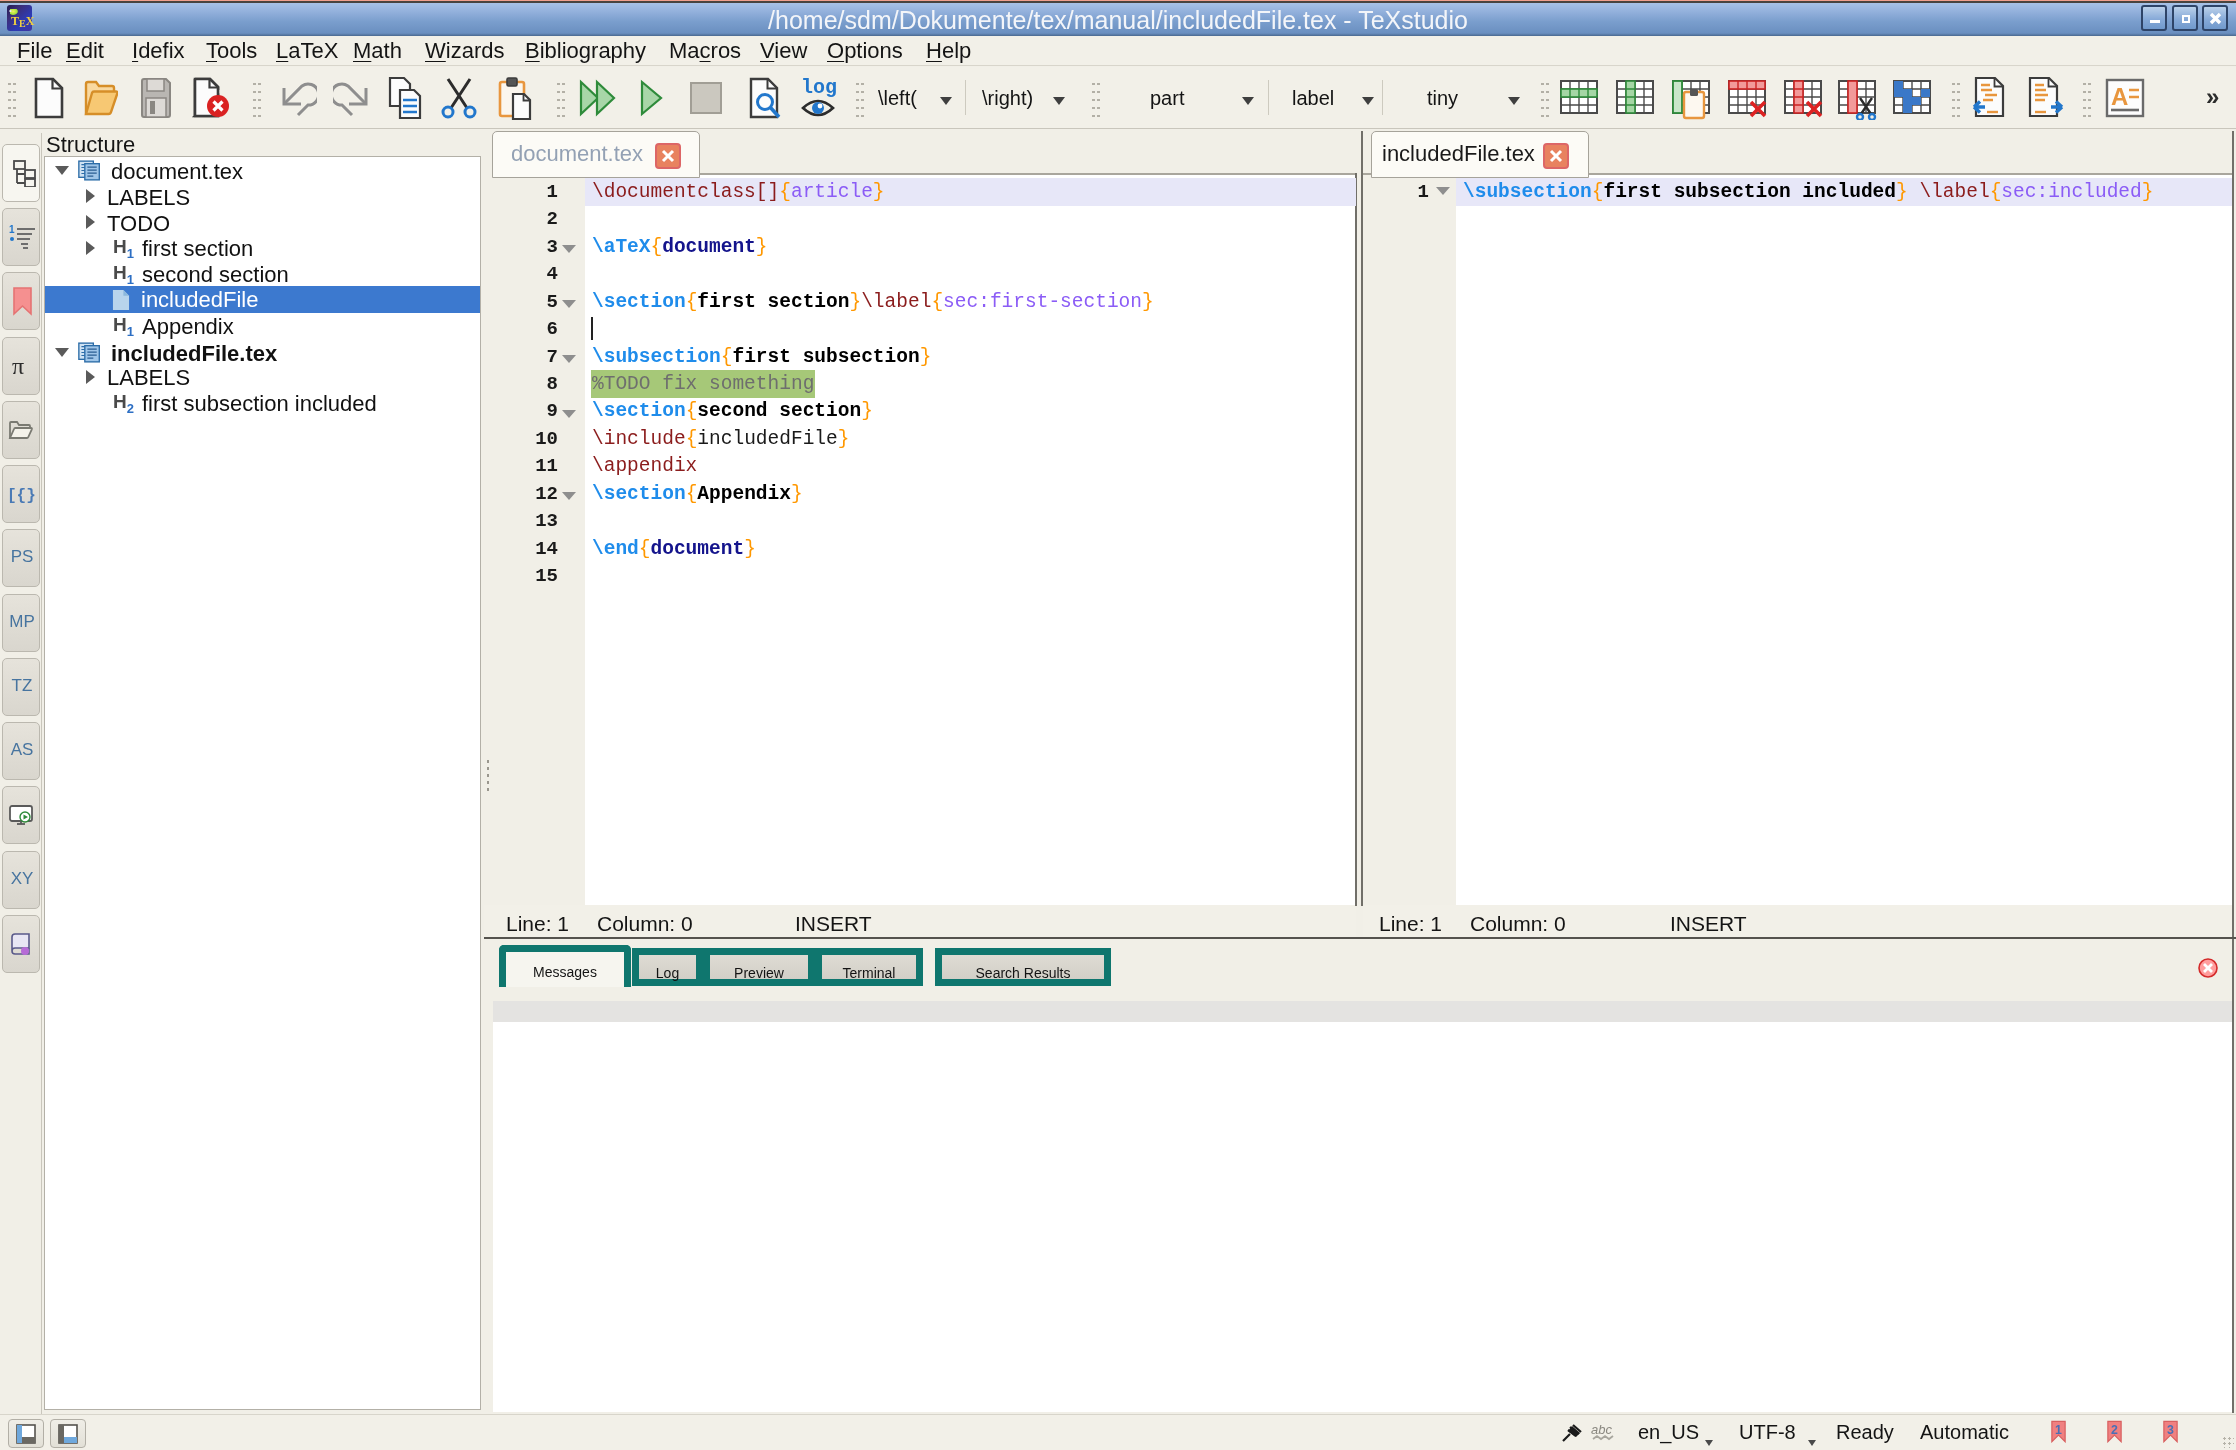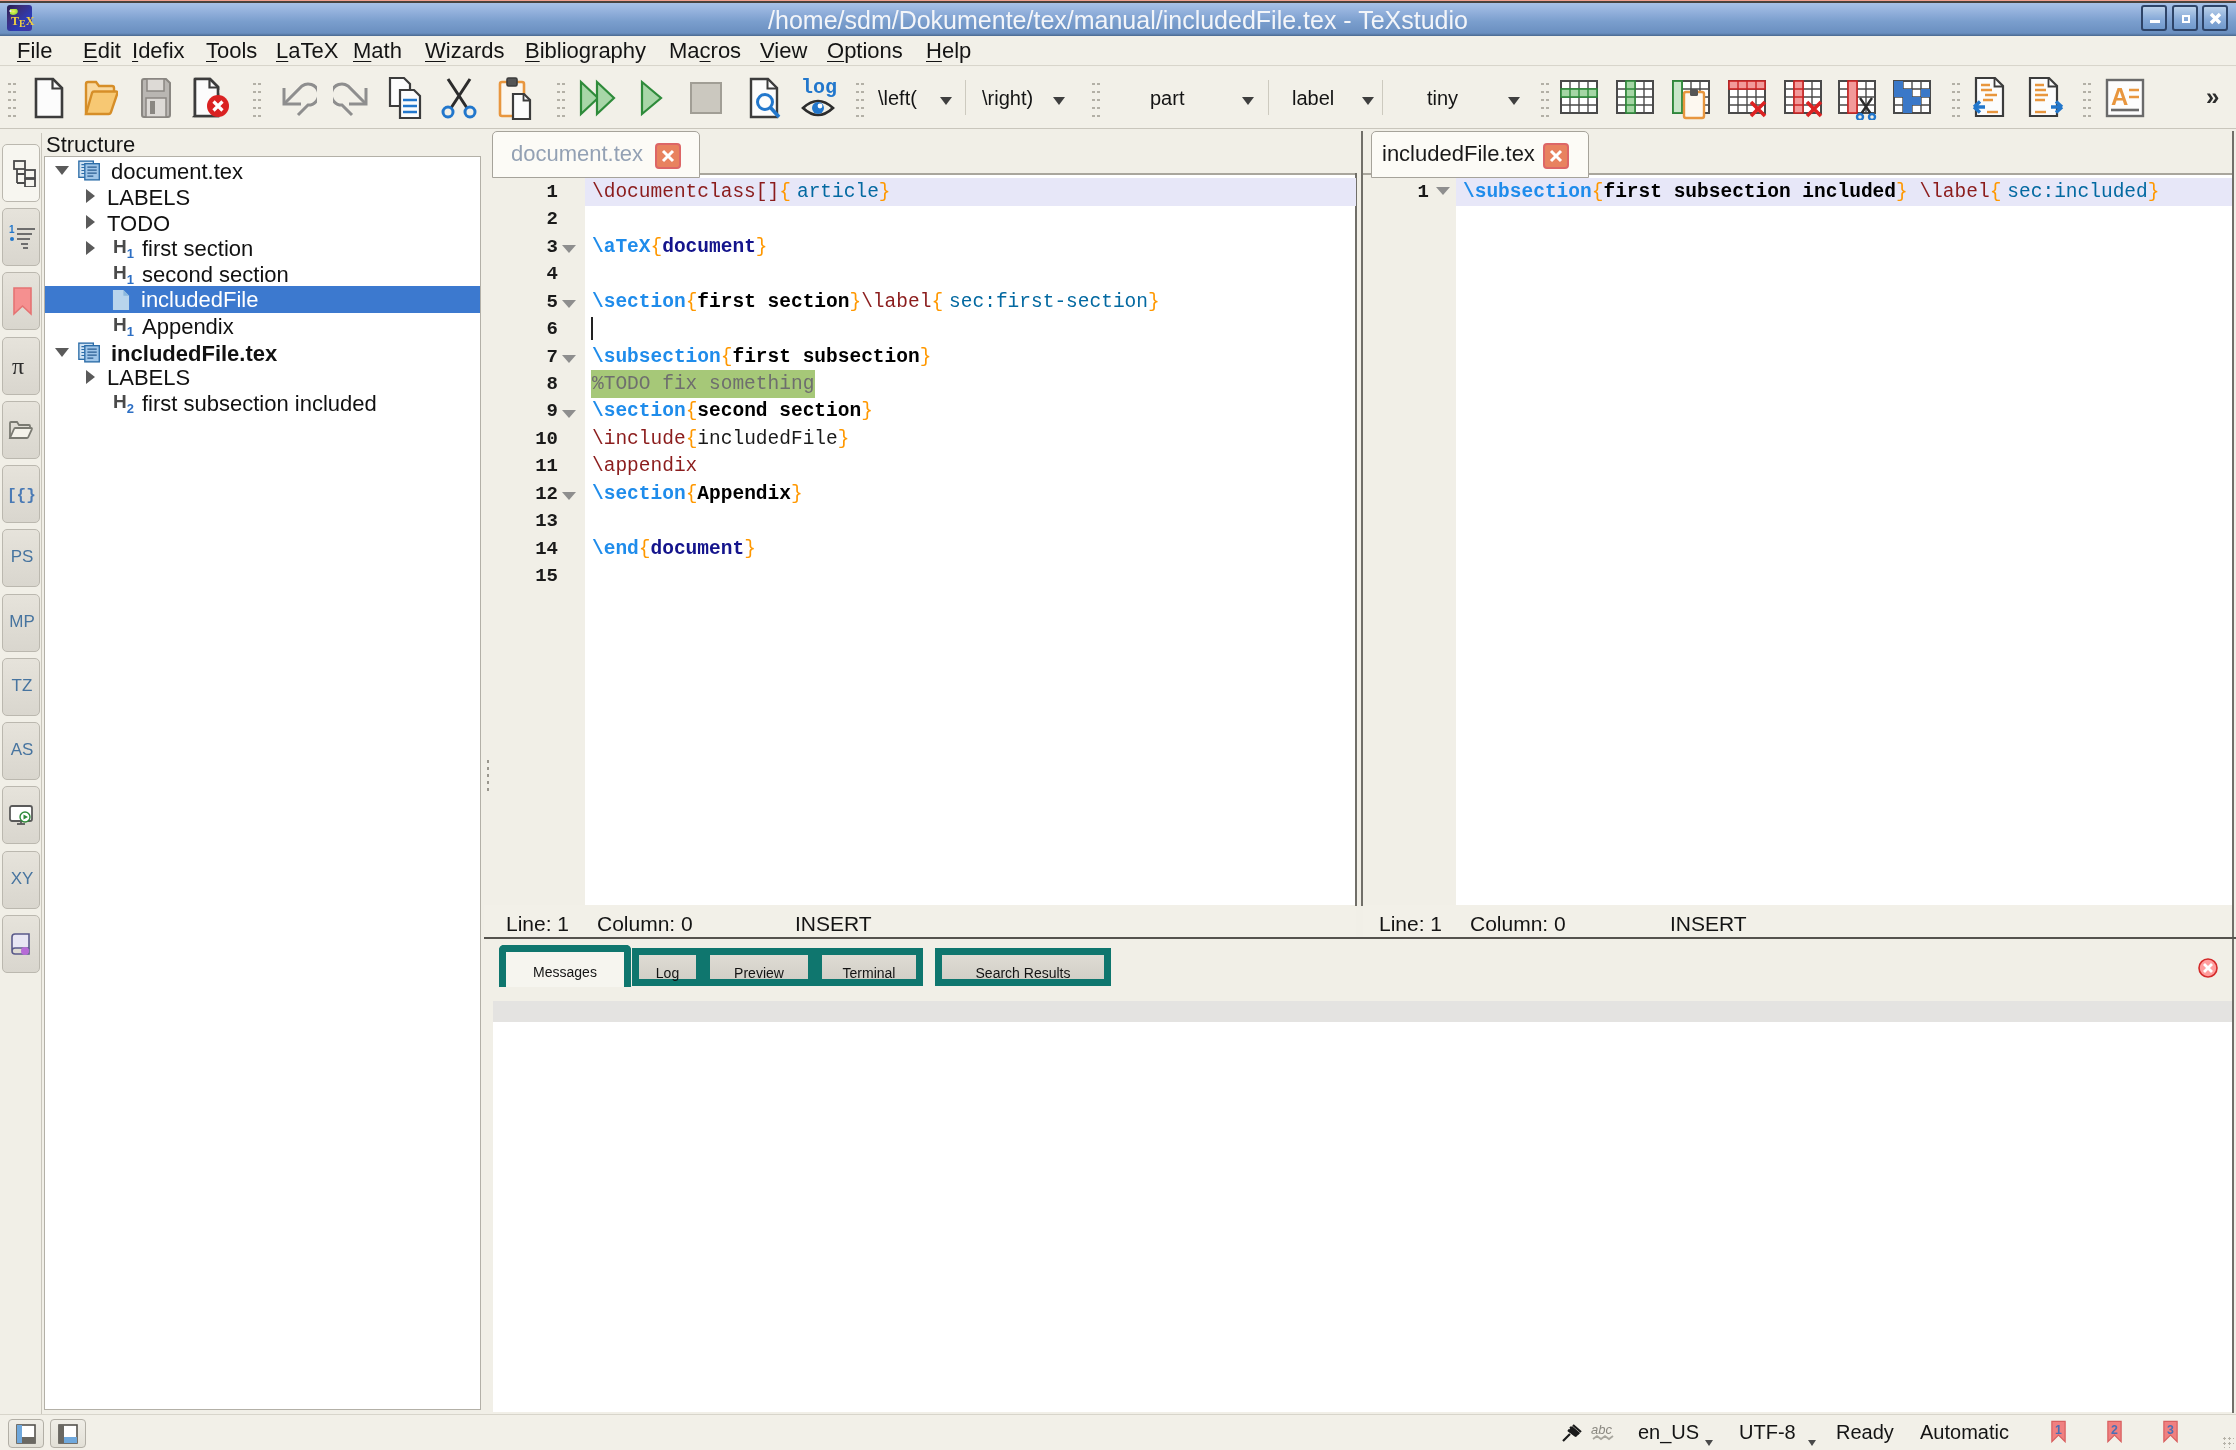--- a/index.html
+++ b/index.html
@@ -40,21 +40,21 @@
 .hicon sub { color:#2d6fc4; font-size:13px; }
 
 .etab { position:absolute; top:131px; height:47px; background:#fcfbf6; border:1px solid #a6a39a; border-radius:5px 5px 0 0; }
 .closebox { position:absolute; width:26px; height:26px; border:2px solid #d66; background:#e8825f; border-radius:4px; color:#fff; font-weight:bold; }
 .lnum { position:absolute; font-family:"Liberation Mono", monospace; font-size:19px; font-weight:bold; color:#1a1a1a; text-align:right; }
 .fold { position:absolute; width:0; height:0; border-left:7px solid transparent; border-right:7px solid transparent; border-top:8px solid #8e8e8e; }
 .code { position:absolute; font-family:"Liberation Mono", monospace; font-size:19.5px; white-space:pre; }
 .cmdr { color:#8b1c1c; } 
 .kwb { color:#1f8ceb; font-weight:bold;margin-top:28px; } 
 .br { color:#ff9800; } 
-.grn { color:#0369a1;margin-left:6px; }
+.grn { color:#8b5cf6; }
 .env { color:#14148c; font-weight:bold; }
 .sect { color:#000; font-weight:bold; }
 .stline { position:absolute; font-size:21px; color:#141414; }
 
 .mtab { position:absolute; font-size:14px; color:#141414; border:7px solid #0f766e; background:linear-gradient(#dedbd3,#d2cfc7); text-align:center; }
 
 #statusbar { left:0; top:1414px; width:2236px; height:36px; background:#f2f0e8; border-top:1px solid #d8d5cb; }
 .sbar-txt { position:absolute; font-size:20px; color:#141414; top:1421px; }
 </style>
 </head>
@@ -74,21 +74,21 @@
     <span style="position:absolute;left:8px;top:8px;width:8px;height:8px;border:2px solid #fff;"></span>
   </div>
 <div class="abs winbtn" style="left:2202px;">
     <svg width="23" height="23" viewBox="0 0 23 23" style="position:absolute;left:0;top:0;">
       <path d="M7 7 L16 16 M16 7 L7 16" stroke="#fff" stroke-width="3.4"></path>
     </svg>
   </div>
 
 <div class="abs" id="menubar"></div>
 <span class="menu" style="left:17px;"><u>F</u>ile</span>
-<span class="menu" style="left:83px;"><u>E</u>dit</span>
+<span class="menu" style="left:66px;"><u>E</u>dit</span>
 <span class="menu" style="left:132px;"><u>I</u>defix</span>
 <span class="menu" style="left:206px;"><u>T</u>ools</span>
 <span class="menu" style="left:276px;"><u>L</u>aTeX</span>
 <span class="menu" style="left:353px;"><u>M</u>ath</span>
 <span class="menu" style="left:425px;"><u>W</u>izards</span>
 <span class="menu" style="left:525px;"><u>B</u>ibliography</span>
 <span class="menu" style="left:669px;">Ma<u>c</u>ros</span>
 <span class="menu" style="left:760px;"><u>V</u>iew</span>
 <span class="menu" style="left:827px;"><u>O</u>ptions</span>
 <span class="menu" style="left:926px;"><u>H</u>elp</span>

